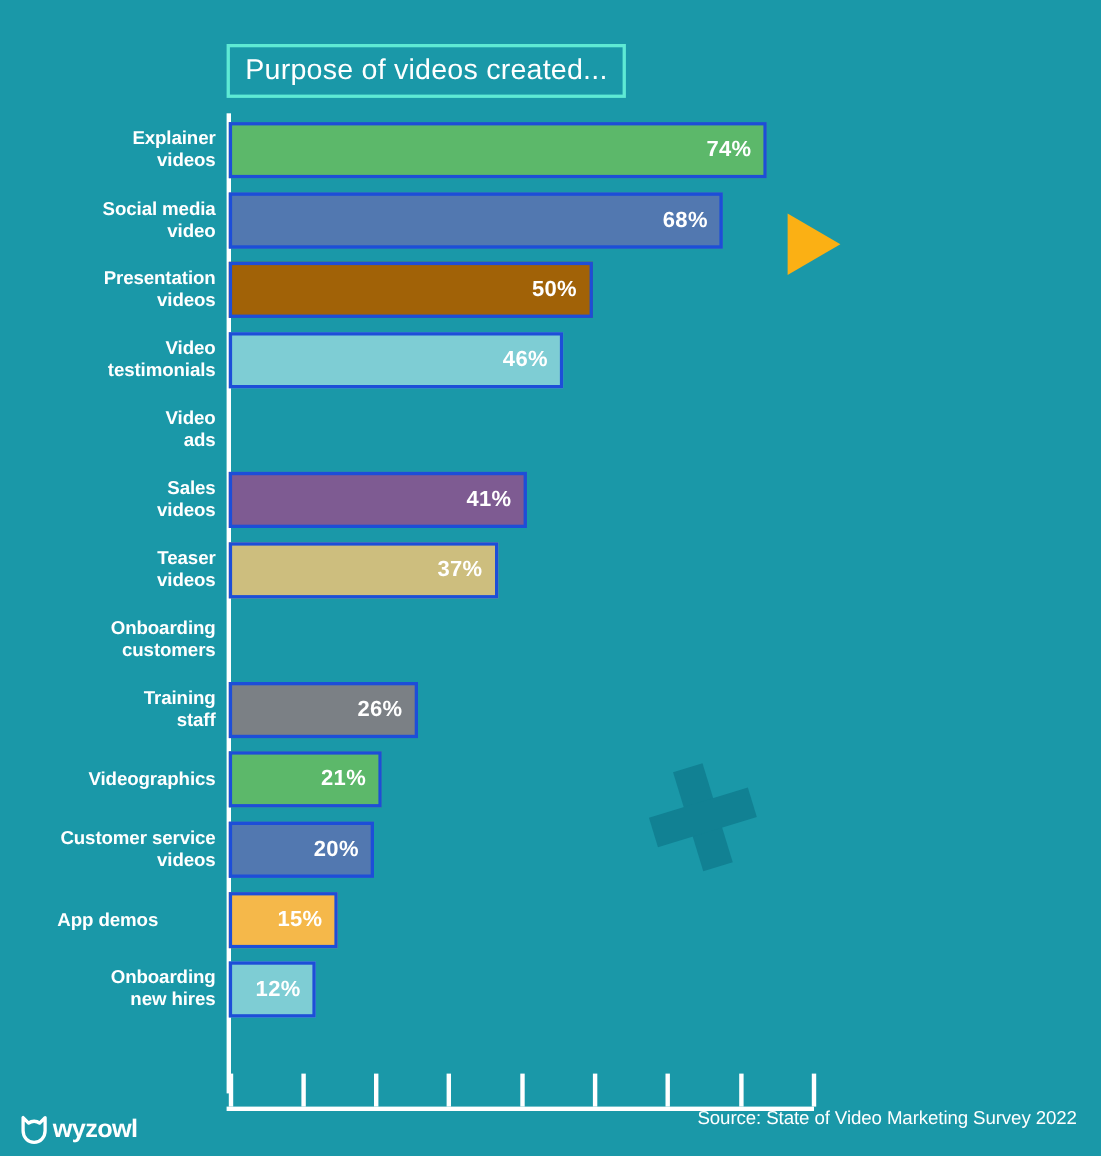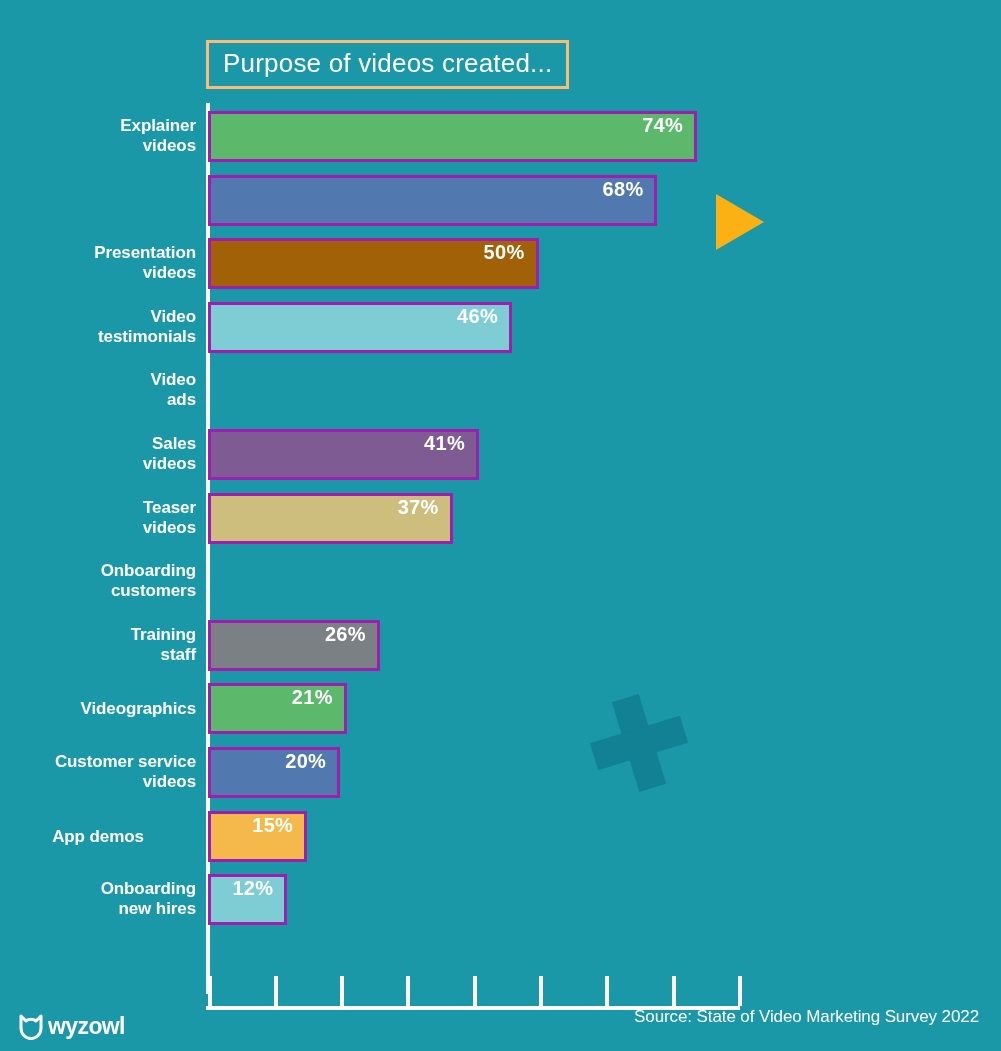--- a/index.html
+++ b/index.html
@@ -45,21 +45,21 @@
     border-top: 28px solid transparent;
     border-bottom: 28px solid transparent;
     border-left: 48px solid #fbb014;
   }
 
   
   #title-box {
     position: absolute;
     left: 206px;
     top: 40px;
-    border: 3px solid #fdba74;
+    border: 3px solid #5eead4;
     padding: 7px 14px 9px 14px;
     font-size: 26px;
     line-height: 1.05;
     letter-spacing: .2px;
     white-space: nowrap;
   }
 
   
   #chart {
     position: absolute;
@@ -109,23 +109,23 @@
 
   .bar-wrap {
     position: absolute;
     left: 208px;
     top: 0;
     height: 51px;
   }
 
   .bar {
     height: 51px;
-    border: 3px solid #a21caf;
+    border: 3px solid #1d4ed8;
     display: flex;
-    align-items: flex-start;
+    align-items: center;
     justify-content: flex-end;
     padding-right: 11px;
   }
 
   .bar-value {
     font-size: 20px;
     font-weight: bold;
     color: #ffffff;
     letter-spacing: .3px;
     white-space: nowrap;
@@ -197,20 +197,21 @@
   <div id="rows">
       <div class="row">
         <div class="row-label"><span>Explainer</span><span class="l2">videos</span></div>
         <div class="bar-wrap">
           <div class="bar" style="width: 489.14px; background: rgb(92, 184, 106);">
             <span class="bar-value">74%</span>
           </div>
         </div>
       </div>
       <div class="row">
+        <div class="row-label"><span>Social media</span><span class="l2">video</span></div>
         <div class="bar-wrap">
           <div class="bar" style="width: 449.48px; background: rgb(82, 120, 176);">
             <span class="bar-value">68%</span>
           </div>
         </div>
       </div>
       <div class="row">
         <div class="row-label"><span>Presentation</span><span class="l2">videos</span></div>
         <div class="bar-wrap">
           <div class="bar" style="width: 330.5px; background: #a16207;">

